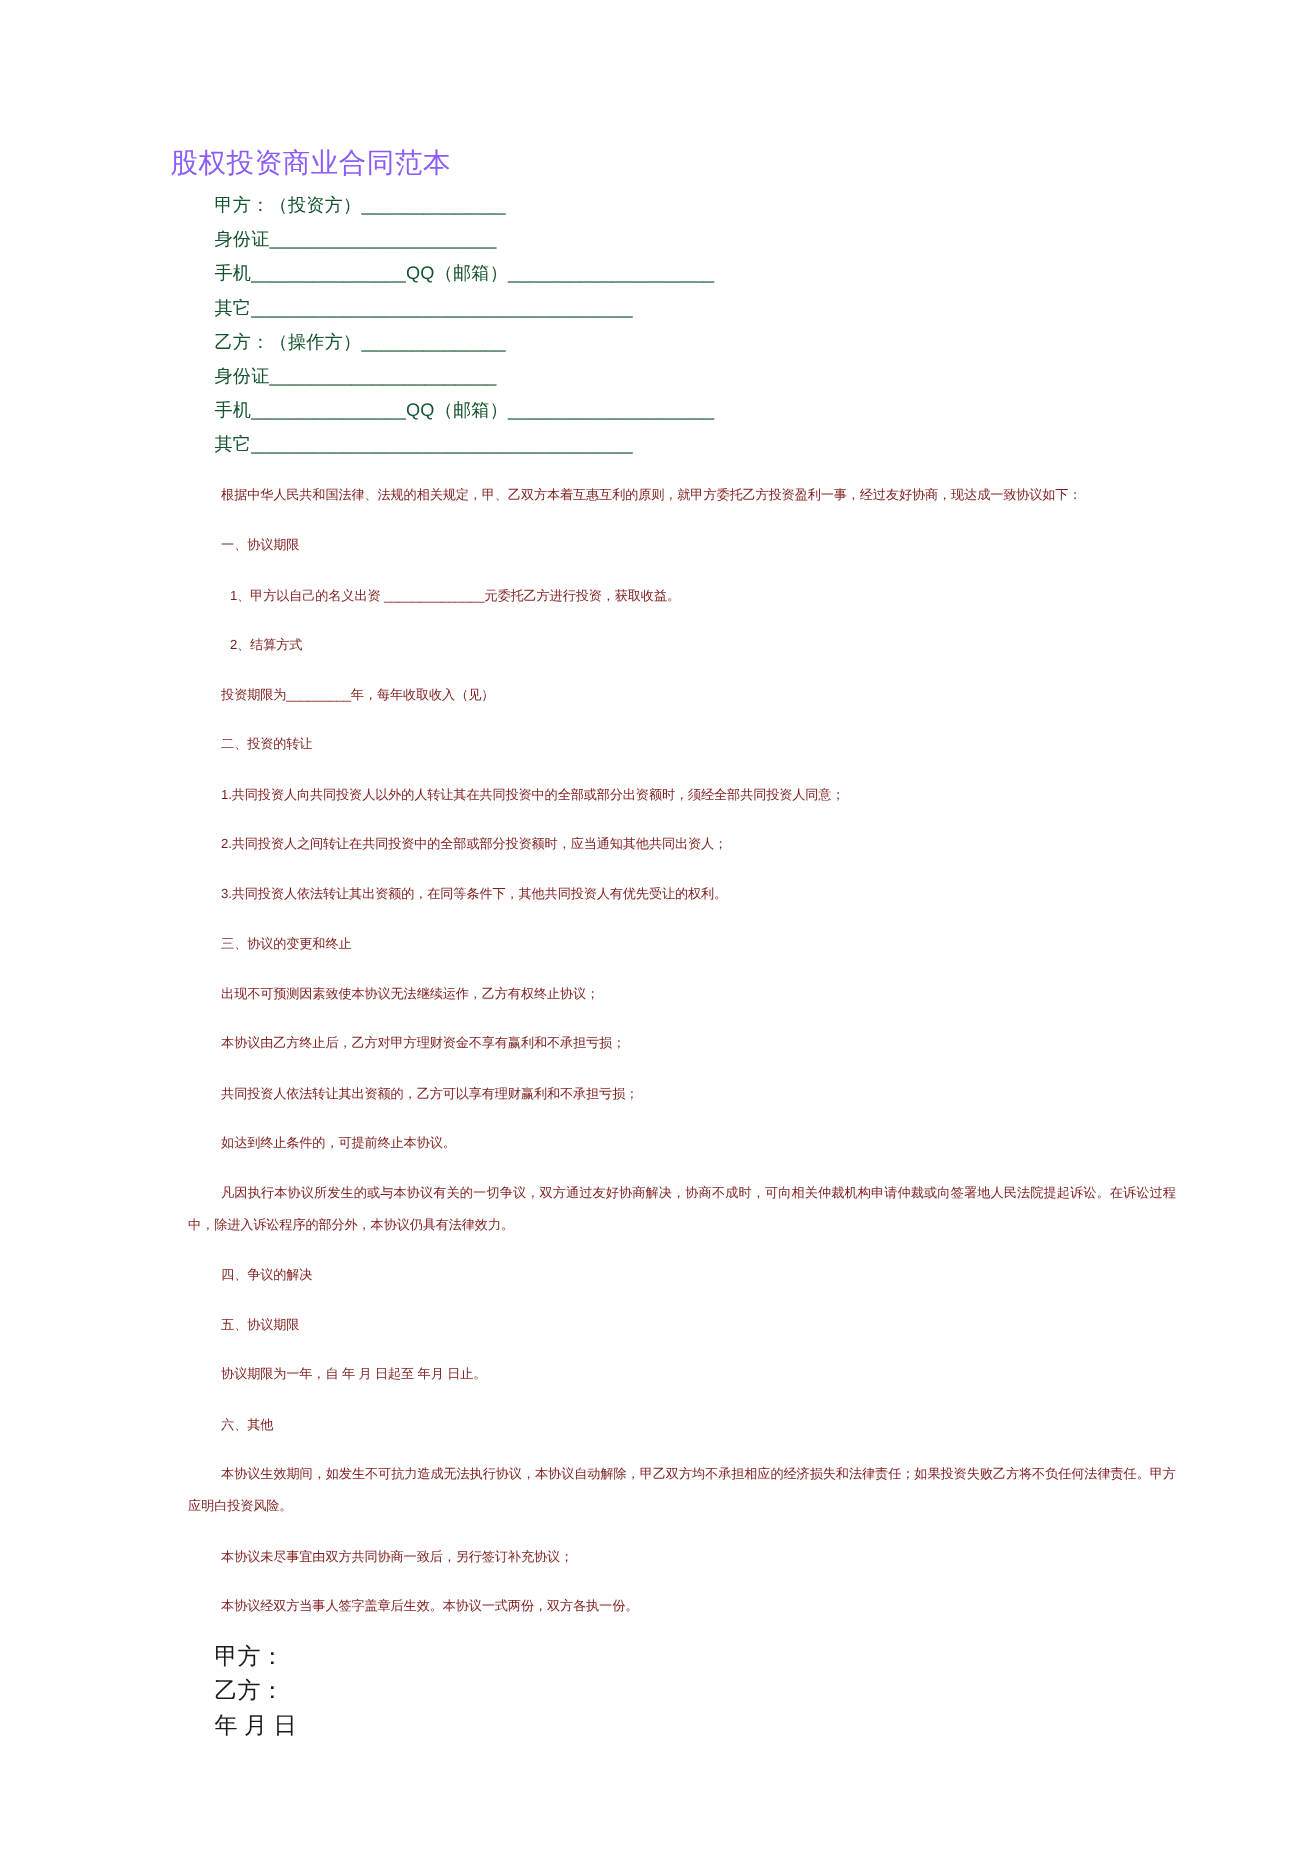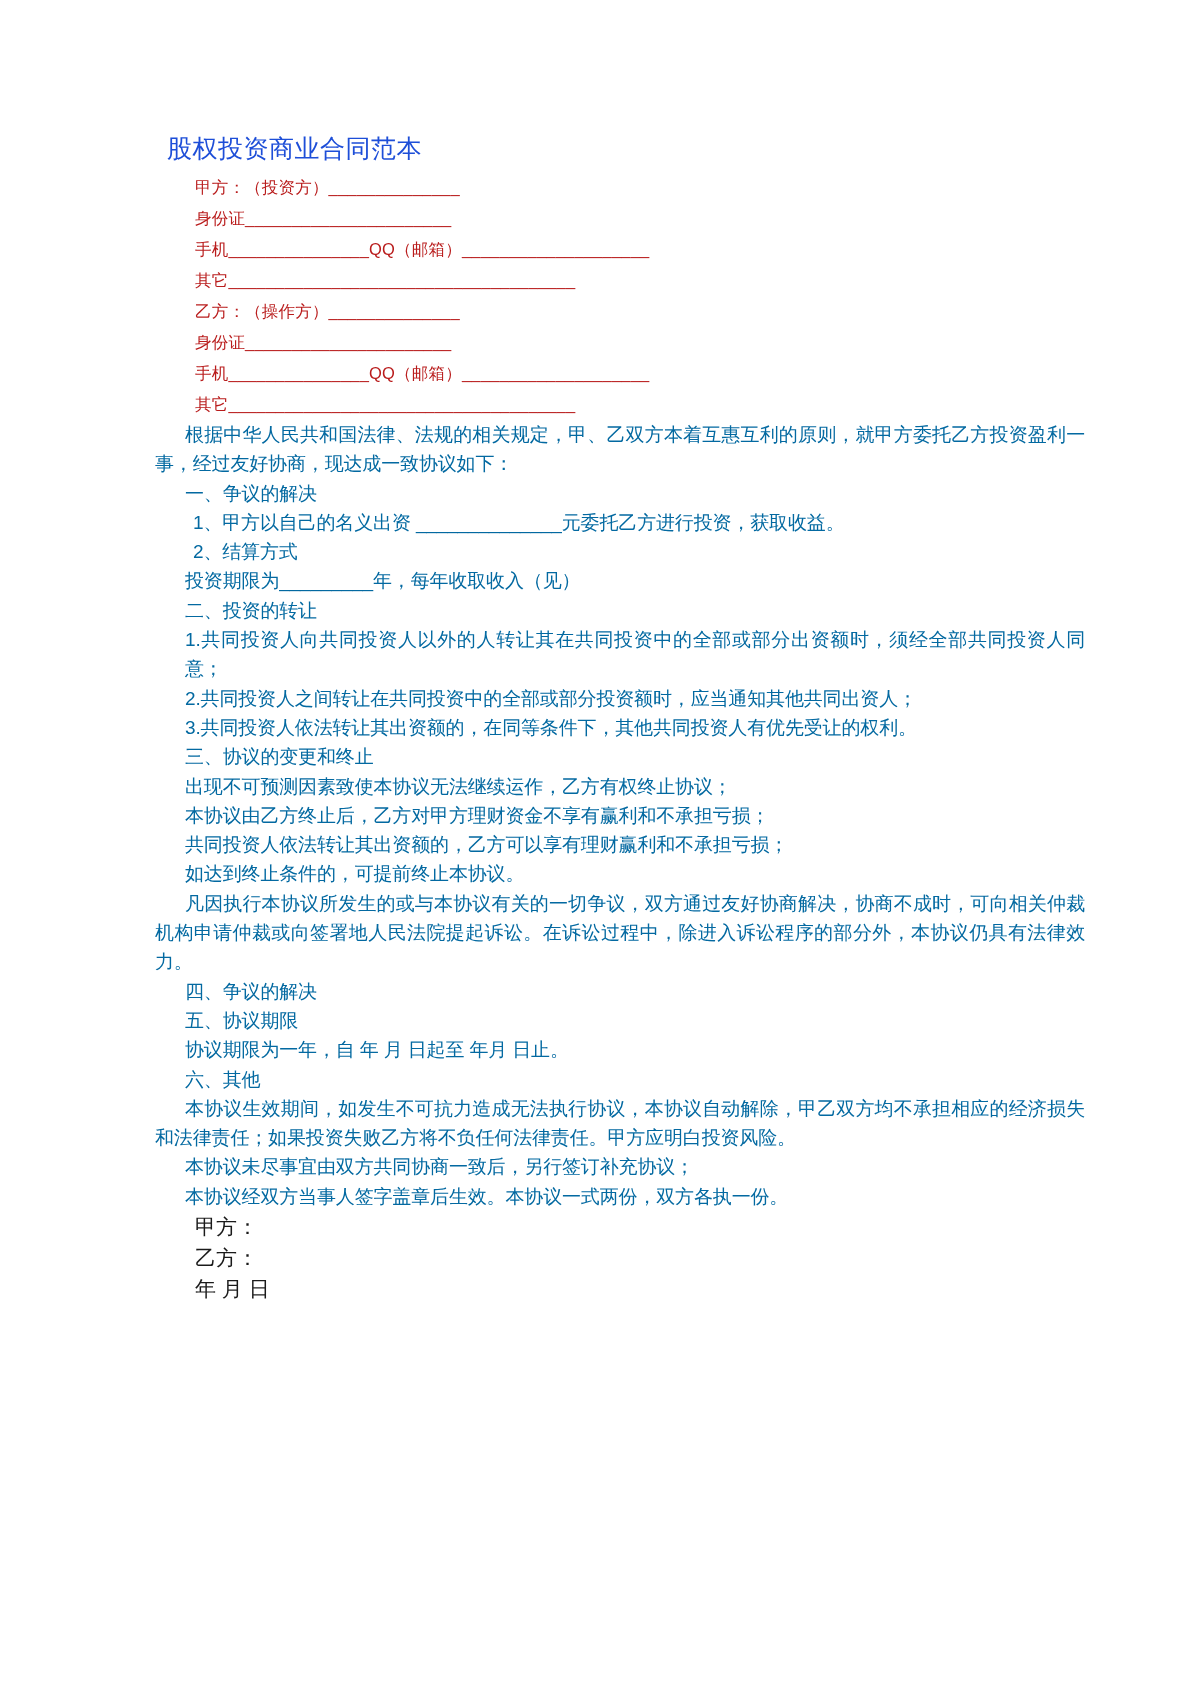--- a/index.html
+++ b/index.html
@@ -20,43 +20,43 @@
     position: absolute;
     left: 155px;
     top: 132px;
     width: 930px;
   }
   
   .doc-title {
     font-family: "Liberation Serif", "DejaVu Serif", serif;
     font-size: 25px;
     line-height: 34px;
-    color: #1d4ed8;
+    color: #8b5cf6;
     letter-spacing: 0.5px;
-    margin: 0 0 6px 12px;
+    margin: 0 0 6px 0;
     font-weight: 400;
     white-space: pre;
   }
   
   .field-line {
     font-family: "Liberation Sans", "DejaVu Sans", sans-serif;
     font-size: 16.5px;
     line-height: 31px;
-    color: #b91c1c;
+    color: #14532d;
     padding-left: 40px;
     white-space: pre;
     letter-spacing: 0.2px;
   }
   
   .body-p {
     font-family: "Liberation Sans", "DejaVu Sans", sans-serif;
-    font-size: 19px;
+    font-size: 12px;
     line-height: 29.3px;
-    color: #0369a1;
-    margin: 0;
+    color: #7f1d1d;
+    margin: 16px;
     text-align: justify;
     letter-spacing: -0.15px;
     word-break: break-all;
   }
   .indent-1 { text-indent: 30px; }
   .indent-2 { padding-left: 30px; }
   .indent-3 { padding-left: 38px; }
   
   .sign-line {
     font-family: "Liberation Sans", "DejaVu Sans", sans-serif;
@@ -84,21 +84,21 @@
 
     <div>
       <div class="field-line">乙方：（操作方）______________</div>
       <div class="field-line">身份证______________________</div>
       <div class="field-line">手机_______________QQ（邮箱）____________________</div>
       <div class="field-line">其它_____________________________________</div>
     </div>
 
     <p class="body-p indent-1">根据中华人民共和国法律、法规的相关规定，甲、乙双方本着互惠互利的原则，就甲方委托乙方投资盈利一事，经过友好协商，现达成一致协议如下：</p>
 
-    <p class="body-p indent-2">一、争议的解决</p>
+    <p class="body-p indent-2">一、协议期限</p>
     <p class="body-p indent-3">1、甲方以自己的名义出资 ______________元委托乙方进行投资，获取收益。</p>
     <p class="body-p indent-3">2、结算方式</p>
     <p class="body-p indent-2">投资期限为_________年，每年收取收入（见）</p>
 
     <p class="body-p indent-2">二、投资的转让</p>
     <p class="body-p indent-2">1.共同投资人向共同投资人以外的人转让其在共同投资中的全部或部分出资额时，须经全部共同投资人同意；</p>
     <p class="body-p indent-2">2.共同投资人之间转让在共同投资中的全部或部分投资额时，应当通知其他共同出资人；</p>
     <p class="body-p indent-2">3.共同投资人依法转让其出资额的，在同等条件下，其他共同投资人有优先受让的权利。</p>
 
     <p class="body-p indent-2">三、协议的变更和终止</p>

